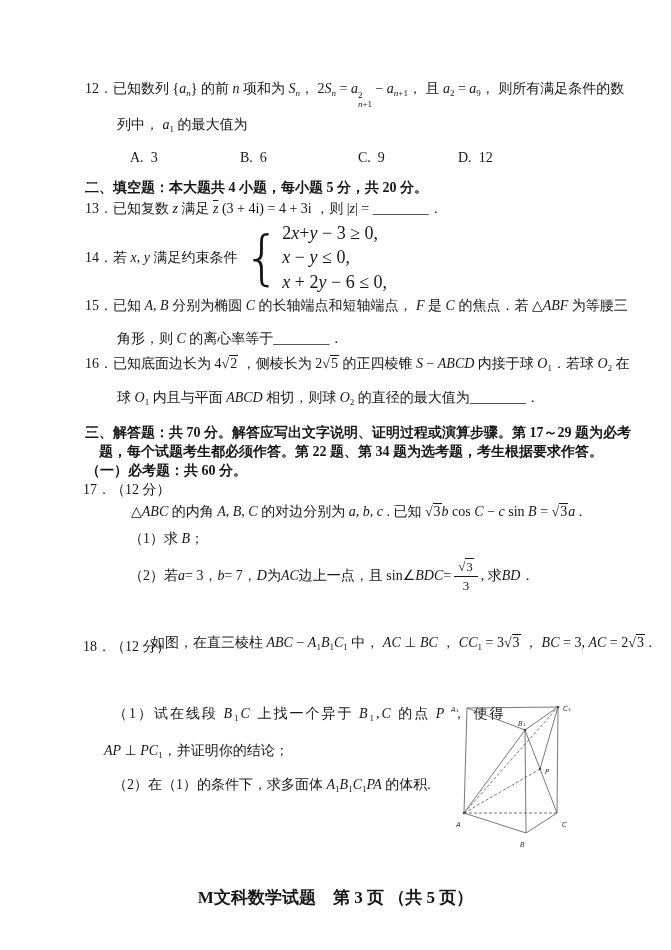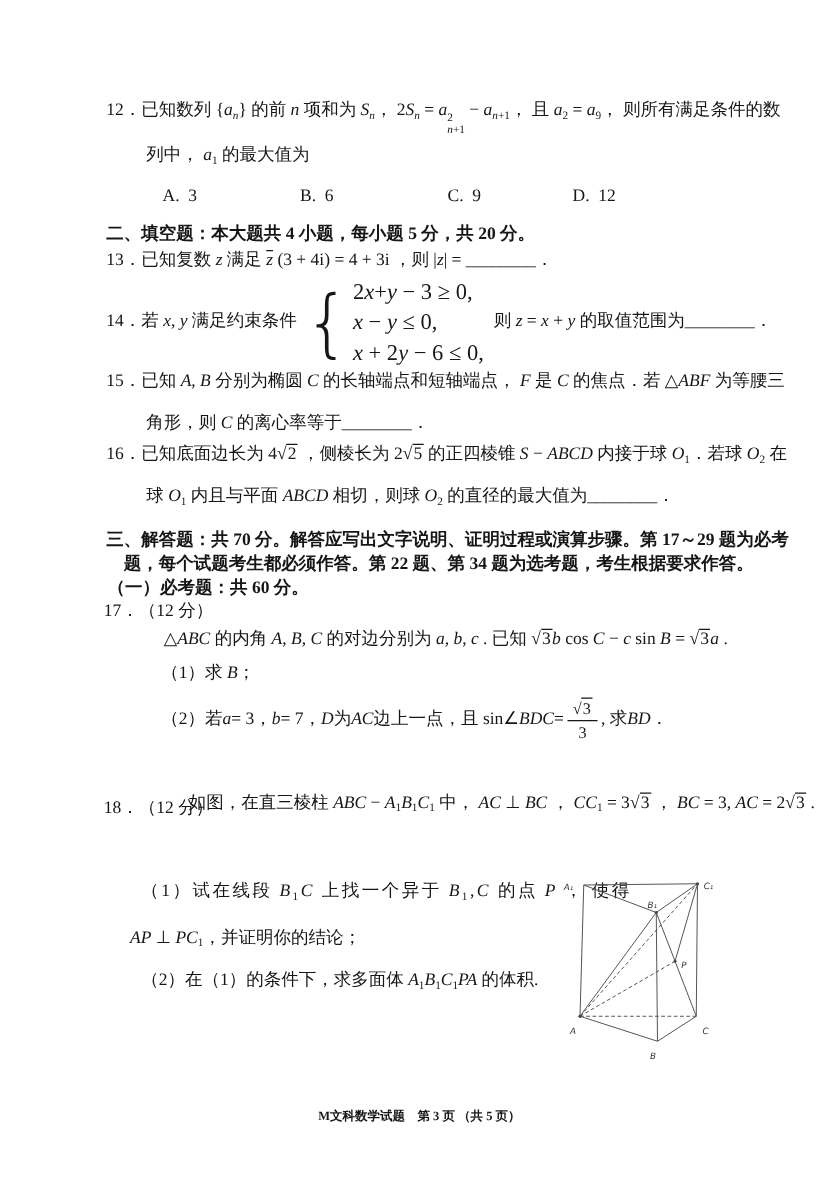--- a/index.html
+++ b/index.html
@@ -29,21 +29,21 @@
   
   .sym{font-family:"DejaVu Sans",sans-serif;font-style:normal;}
   
   .row{display:flex;align-items:center;}
   .brace{font-size:58px;line-height:1;font-weight:200;
          font-family:"DejaVu Sans",sans-serif;transform:scaleY(1.02);margin:0 2px 0 6px;}
   .cons{display:flex;flex-direction:column;row-gap:3px;margin-right:8px;}
   .cons .c{font-size:18px;line-height:1.2;}
   .spaced{letter-spacing:2px;}
   .footer{position:absolute;top:886px;left:0;width:100%;text-align:center;
-          font-weight:bold;font-size:10px;}
+          font-weight:bold;font-size:17px;}
   svg text{font-family:"DejaVu Sans",sans-serif;font-style:italic;font-size:7px;fill:#333;}
 </style>
 </head>
 <body>
 
 <div class="ln" style="left:85px;top:80px;">12．已知数列 {<i>a<sub>n</sub></i>} 的前 <i>n</i> 项和为 <i>S<sub>n</sub></i>， 2<i>S<sub>n</sub></i> = <i>a</i><span class="ss">
       <span class="t">2</span>
       <span class="b"><i>n</i>+1</span>
     </span> − <i>a</i><sub><i>n</i>+1</sub>， 且 <i>a</i><sub>2</sub> = <i>a</i><sub>9</sub>， 则所有满足条件的数</div>
 <div class="ln" style="left:117px;top:116px;">列中， <i>a</i><sub>1</sub> 的最大值为</div>
@@ -66,21 +66,20 @@
 <div class="ln" style="left:85px;top:200px;">13．已知复数 <i>z</i> 满足 <span class="ol"><i>z</i></span> (3 + 4i) = 4 + 3i ，则 |<i>z</i>| = ________．</div>
 
 <div class="ln row" style="left:85px;top:226px;height:64px;">
   <span>14．若 <i>x</i>, <i>y</i> 满足约束条件</span>
   <span class="brace">{</span>
   <span class="cons">
     <span class="c">2<i>x</i>+<i>y</i> − 3 ≥ 0,</span>
     <span class="c"><i>x</i> − <i>y</i> ≤ 0,</span>
     <span class="c"><i>x</i> + 2<i>y</i> − 6 ≤ 0,</span>
   </span>
-  <span>则 <i>z</i> = <i>x</i> + <i>y</i> 的取值范围为________．</span>
 </div>
 
 <div class="ln" style="left:85px;top:297px;">15．已知 <i>A</i>, <i>B</i> 分别为椭圆 <i>C</i> 的长轴端点和短轴端点， <i>F</i> 是 <i>C</i> 的焦点．若 <span class="sym">△</span><i>ABF</i> 为等腰三</div>
 <div class="ln" style="left:117px;top:330px;">角形，则 <i>C</i> 的离心率等于________．</div>
 
 <div class="ln" style="left:85px;top:355px;">16．已知底面边长为 4<span class="sqrt">√<span class="rad">2</span></span> ，侧棱长为 2<span class="sqrt">√<span class="rad">5</span></span> 的正四棱锥 <i>S</i> − <i>ABCD</i> 内接于球 <i>O</i><sub>1</sub>．若球 <i>O</i><sub>2</sub> 在</div>
 <div class="ln" style="left:117px;top:389px;">球 <i>O</i><sub>1</sub> 内且与平面 <i>ABCD</i> 相切，则球 <i>O</i><sub>2</sub> 的直径的最大值为________．</div>
 
 <div class="ln bold" style="left:85px;top:424px;">三、解答题：共 70 分。解答应写出文字说明、证明过程或演算步骤。第 17～29 题为必考</div>
 <div class="ln bold" style="left:99px;top:443px;">题，每个试题考生都必须作答。第 22 题、第 34 题为选考题，考生根据要求作答。</div>

